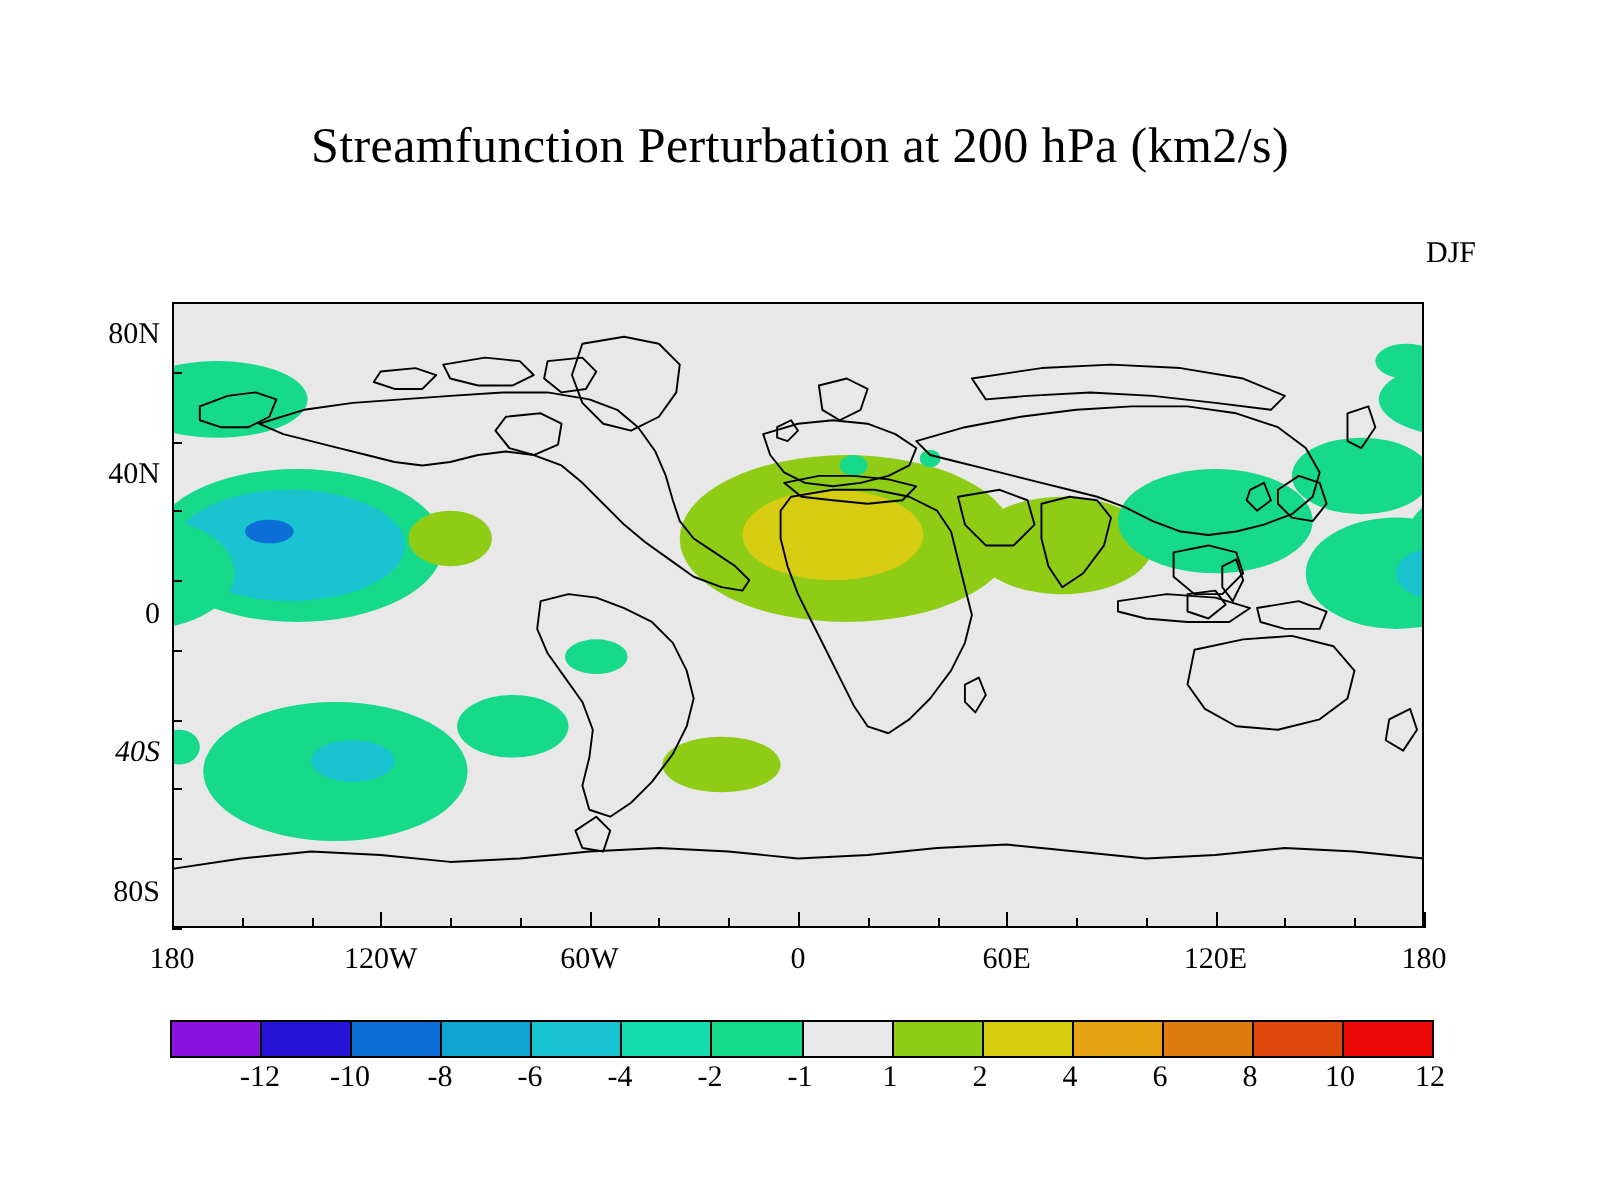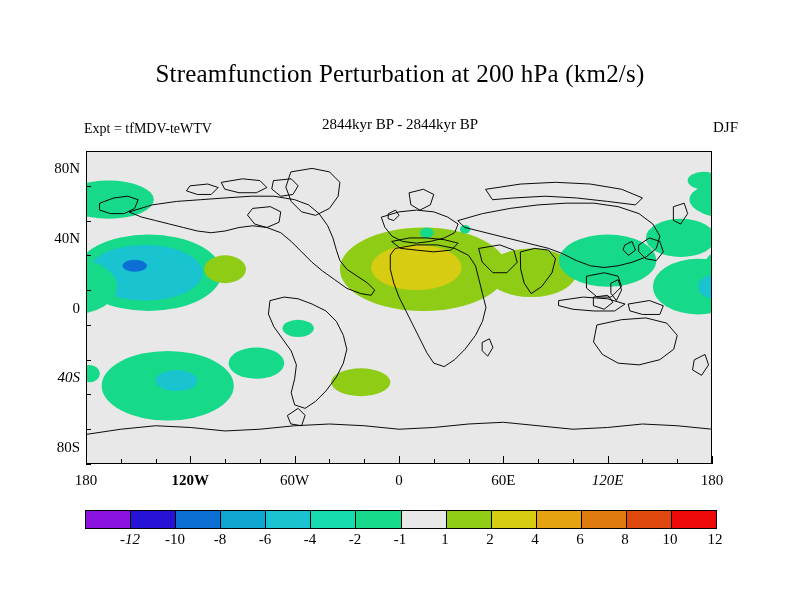--- a/index.html
+++ b/index.html
@@ -26,22 +26,20 @@
         display:flex;border:1px solid #000;box-sizing:content-box;}
   #cbar div{flex:1 1 0;height:100%;}
   .cblab{position:absolute;font-size:15px;text-align:center;transform:translateX(-50%);top:519px;}
 </style>
 </head>
 <body>
 
 <div class="fig">
 
   <div id="title">Streamfunction Perturbation at 200 hPa (km2/s)</div>
-  <div id="expt">Expt = tfMDV-teWTV</div>
-  <div id="period">2844kyr BP - 2844kyr BP</div>
   <div id="season">DJF</div>
 
   <div id="plotwrap">
     <div id="plotbg"></div>
 
     <svg id="mapsvg" viewBox="0 0 360 180" preserveAspectRatio="none">
       <defs>
         <clipPath id="clipall">
             <rect x="0" y="0" width="360" height="180"></rect>
           </clipPath>
@@ -166,25 +164,25 @@
       <div class="tick" style="left: 434px; top: 447px; width: 1px; height: 5px;"></div>
       <div class="tick" style="left: 469px; top: 447px; width: 1px; height: 5px;"></div>
       <div class="tick" style="left: 503px; top: 444px; width: 1px; height: 8px;"></div>
       <div class="tick" style="left: 538px; top: 447px; width: 1px; height: 5px;"></div>
       <div class="tick" style="left: 573px; top: 447px; width: 1px; height: 5px;"></div>
       <div class="tick" style="left: 608px; top: 444px; width: 1px; height: 8px;"></div>
       <div class="tick" style="left: 642px; top: 447px; width: 1px; height: 5px;"></div>
       <div class="tick" style="left: 677px; top: 447px; width: 1px; height: 5px;"></div>
       <div class="tick" style="left: 712px; top: 444px; width: 1px; height: 8px;"></div>
       <div class="xlab" style="left: 86px; top: 460px;">180</div>
-      <div class="xlab" style="left: 190.333px; top: 460px; font-weight: bold;">120W</div>
+      <div class="xlab" style="left: 190.333px; top: 460px;">120W</div>
       <div class="xlab" style="left: 294.667px; top: 460px;">60W</div>
       <div class="xlab" style="left: 399px; top: 460px;">0</div>
       <div class="xlab" style="left: 503.333px; top: 460px;">60E</div>
-      <div class="xlab" style="left: 607.667px; top: 460px; font-style: italic;">120E</div>
+      <div class="xlab" style="left: 607.667px; top: 460px;">120E</div>
       <div class="xlab" style="left: 712px; top: 460px;">180</div>
       <div class="tick" style="left: 86px; top: 452px; width: 5px; height: 1px;"></div>
       <div class="tick" style="left: 86px; top: 417px; width: 5px; height: 1px;"></div>
       <div class="tick" style="left: 86px; top: 382px; width: 5px; height: 1px;"></div>
       <div class="tick" style="left: 86px; top: 348px; width: 5px; height: 1px;"></div>
       <div class="tick" style="left: 86px; top: 313px; width: 5px; height: 1px;"></div>
       <div class="tick" style="left: 86px; top: 278px; width: 5px; height: 1px;"></div>
       <div class="tick" style="left: 86px; top: 243px; width: 5px; height: 1px;"></div>
       <div class="tick" style="left: 86px; top: 209px; width: 5px; height: 1px;"></div>
       <div class="tick" style="left: 86px; top: 174px; width: 5px; height: 1px;"></div>
@@ -204,21 +202,21 @@
       <div style="background: rgb(22, 220, 174); border-left: 1px solid rgb(0, 0, 0);"></div>
       <div style="background: rgb(23, 217, 138); border-left: 1px solid rgb(0, 0, 0);"></div>
       <div style="background: rgb(232, 232, 232); border-left: 1px solid rgb(0, 0, 0);"></div>
       <div style="background: rgb(143, 204, 21); border-left: 1px solid rgb(0, 0, 0);"></div>
       <div style="background: rgb(214, 204, 18); border-left: 1px solid rgb(0, 0, 0);"></div>
       <div style="background: rgb(229, 162, 17); border-left: 1px solid rgb(0, 0, 0);"></div>
       <div style="background: rgb(224, 124, 15); border-left: 1px solid rgb(0, 0, 0);"></div>
       <div style="background: rgb(224, 73, 14); border-left: 1px solid rgb(0, 0, 0);"></div>
       <div style="background: rgb(239, 10, 10); border-left: 1px solid rgb(0, 0, 0);"></div>
     </div>
-<div class="cblab" style="left: 130px; font-style: italic;">-12</div>
+<div class="cblab" style="left: 130px;">-12</div>
     <div class="cblab" style="left: 175px;">-10</div>
     <div class="cblab" style="left: 220px;">-8</div>
     <div class="cblab" style="left: 265px;">-6</div>
     <div class="cblab" style="left: 310px;">-4</div>
     <div class="cblab" style="left: 355px;">-2</div>
     <div class="cblab" style="left: 400px;">-1</div>
     <div class="cblab" style="left: 445px;">1</div>
     <div class="cblab" style="left: 490px;">2</div>
     <div class="cblab" style="left: 535px;">4</div>
     <div class="cblab" style="left: 580px;">6</div>

